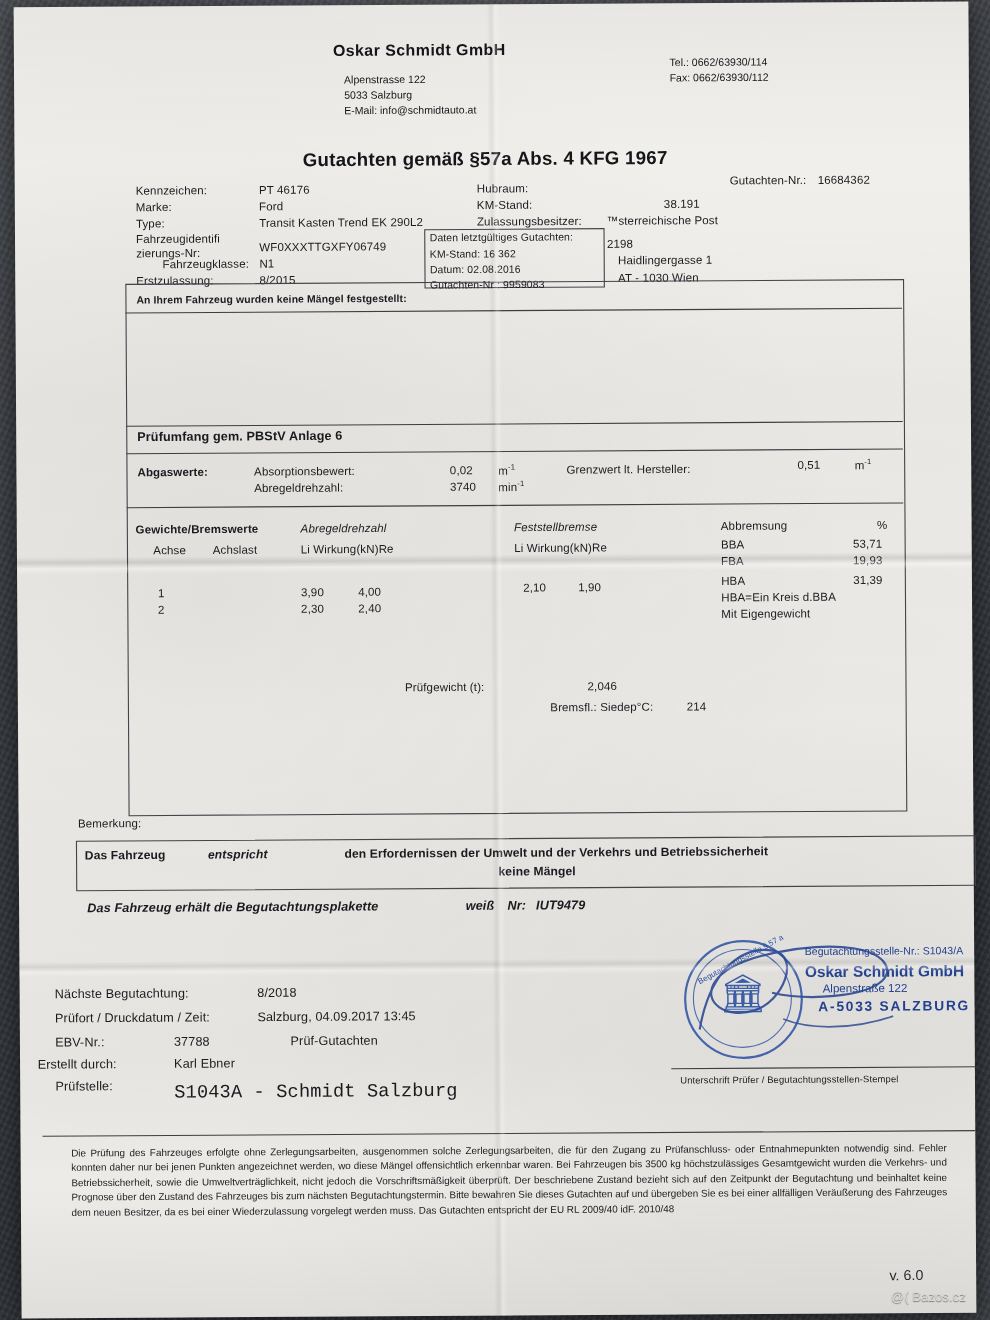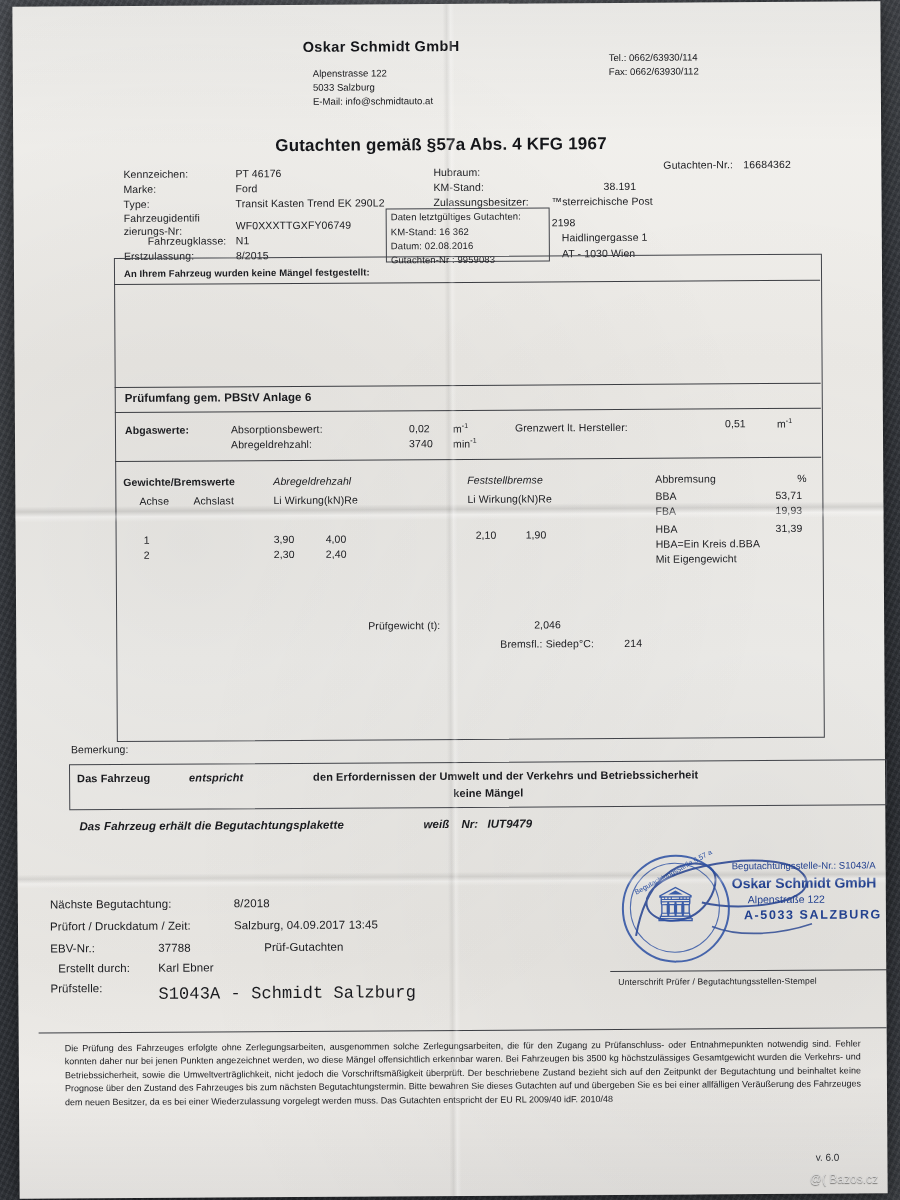--- a/index.html
+++ b/index.html
@@ -93,21 +93,21 @@
   .stamp .l3{position:absolute;left:134px;top:43px;font-size:10.5px;color:#23418f;white-space:nowrap;}
   .stamp .l4{position:absolute;left:130px;top:58px;font-size:12.5px;font-weight:bold;letter-spacing:1.6px;color:#23418f;white-space:nowrap;}
   .signature{
     position:absolute;left:598px;top:838px;width:240px;height:120px;pointer-events:none;
   }
 
   .footer{
     position:absolute;left:46px;top:1036px;width:796px;font-size:9px;line-height:13.4px;
     text-align:justify;color:#1a1b1f;
   }
-  .ver{position:absolute;right:48px;top:1150px;font-size:10px;color:#2a2c31;}
+  .ver{position:absolute;right:48px;top:1150px;font-size:13px;color:#2a2c31;}
 
   .watermark{
     position:absolute;right:22px;bottom:14px;font-size:12px;color:#d8d8d8;
     text-shadow:0 1px 1px rgba(0,0,0,0.45);font-family:"Liberation Sans",sans-serif;
   }
 </style>
 </head>
 <body>
 
 <div class="bg"></div>
@@ -242,21 +242,21 @@
     <div class="t" style="left:32px;top:892px;font-size:11.5px;">Nächste Begutachtung:</div>
     <div class="t" style="left:216px;top:892px;font-size:11.5px;">8/2018</div>
 
     <div class="t" style="left:32px;top:914px;font-size:11.5px;">Prüfort / Druckdatum / Zeit:</div>
     <div class="t" style="left:216px;top:914px;font-size:11.5px;">Salzburg, 04.09.2017 13:45</div>
 
     <div class="t" style="left:32px;top:936px;font-size:11.5px;">EBV-Nr.:</div>
     <div class="t" style="left:140px;top:936px;font-size:11.5px;">37788</div>
     <div class="t" style="left:246px;top:936px;font-size:11.5px;">Prüf-Gutachten</div>
 
-    <div class="t" style="left:40px;top:956px;font-size:11.5px;">Erstellt durch:</div>
+    <div class="t" style="left:16px;top:956px;font-size:11.5px;">Erstellt durch:</div>
     <div class="t" style="left:140px;top:956px;font-size:11.5px;">Karl Ebner</div>
 
     <div class="t" style="left:32px;top:976px;font-size:11.5px;">Prüfstelle:</div>
     <div class="t" style="left:140px;top:979px;font-size:17px;font-family:Liberation Mono, monospace;">S1043A - Schmidt Salzburg</div>
 
     <svg class="signature" viewBox="0 0 240 120">
       <path d="M20,95 C30,40 60,18 88,24 C112,30 96,70 70,78 C44,86 22,70 34,52 C50,28 120,16 160,22 C186,26 198,40 186,52 C170,66 120,70 86,62" fill="none" stroke="#23418f" stroke-width="2" opacity="0.85"></path>
       <path d="M96,86 C120,96 160,96 196,84" fill="none" stroke="#23418f" stroke-width="1.6" opacity="0.8"></path>
     </svg>
 

